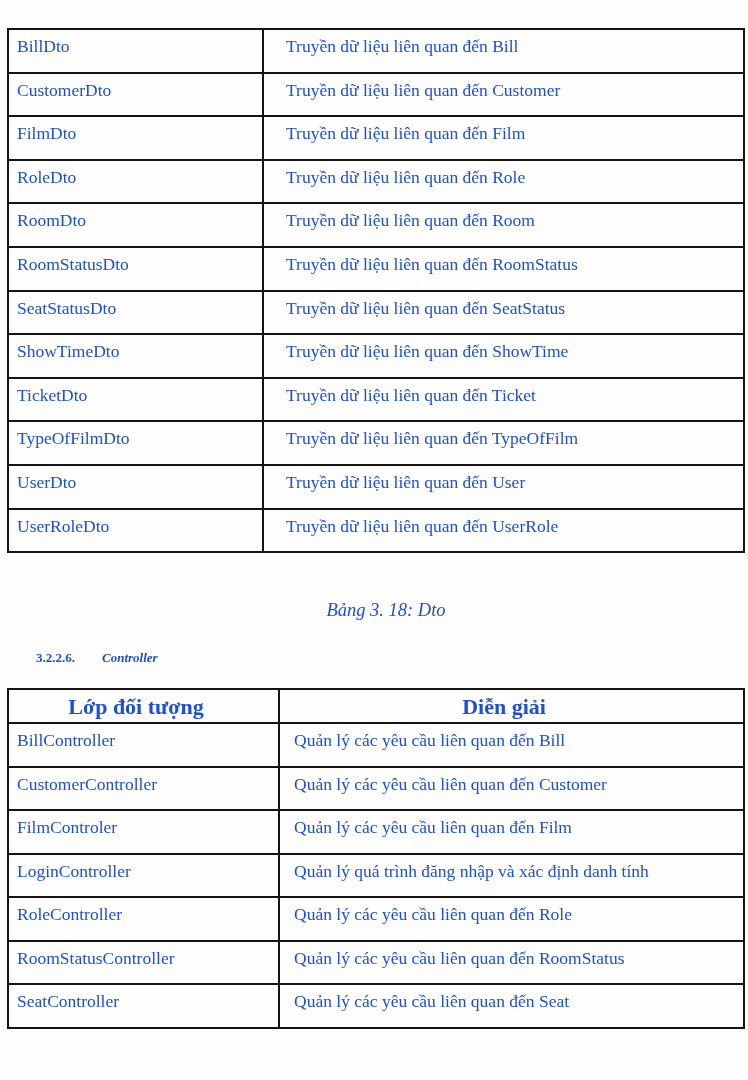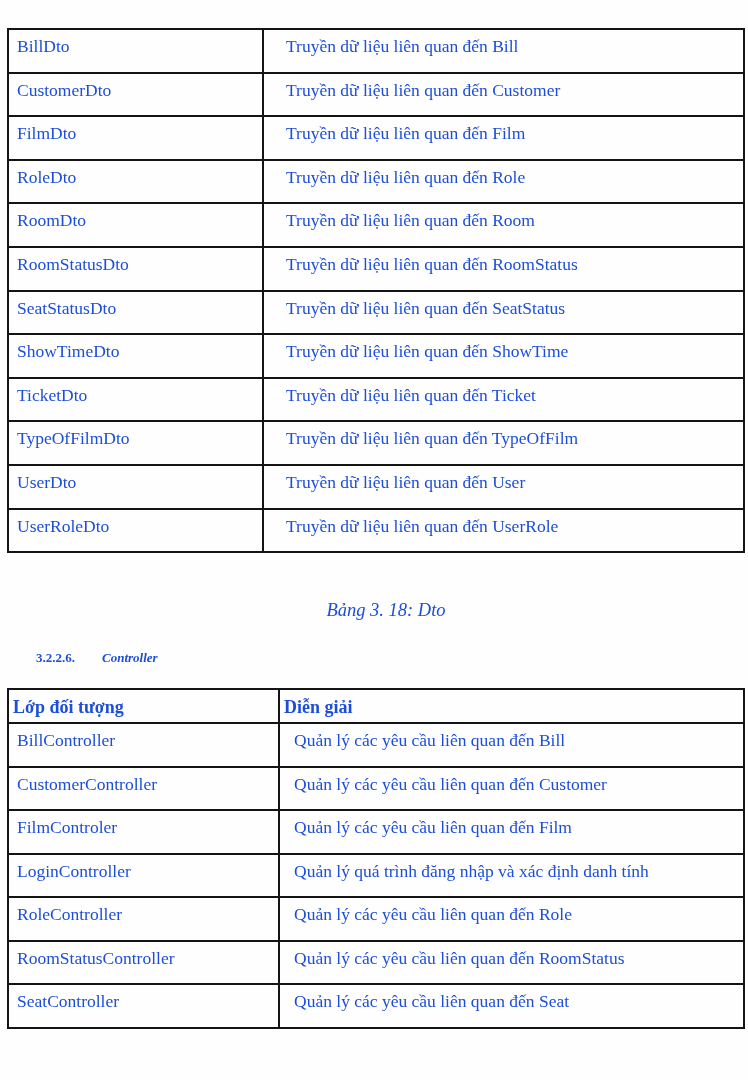--- a/index.html
+++ b/index.html
@@ -59,24 +59,24 @@
     line-height: 26px;
   }
   .heading .hnum { font-style: normal; }
   .heading .htitle { font-style: italic; margin-left: 27px; }
   
   table.tbl-controller { top: 688px; }
   table.tbl-controller col.c1 { width: 271px; }
   table.tbl-controller th {
     height: 34px;
     padding: 4px 19px 2px 4px;
-    text-align: left;
+    text-align: center;
     vertical-align: middle;
     font-weight: bold;
-    font-size: 18px;
+    font-size: 22px;
   }
   table.tbl-controller td { height: 43.5px; padding: 5px 6px 0 8px; }
   table.tbl-controller td.c2 { padding-left: 14px; }
 </style>
 </head>
 <body>
 
 <div class="page">
 
   <table class="tbl tbl-dto">

